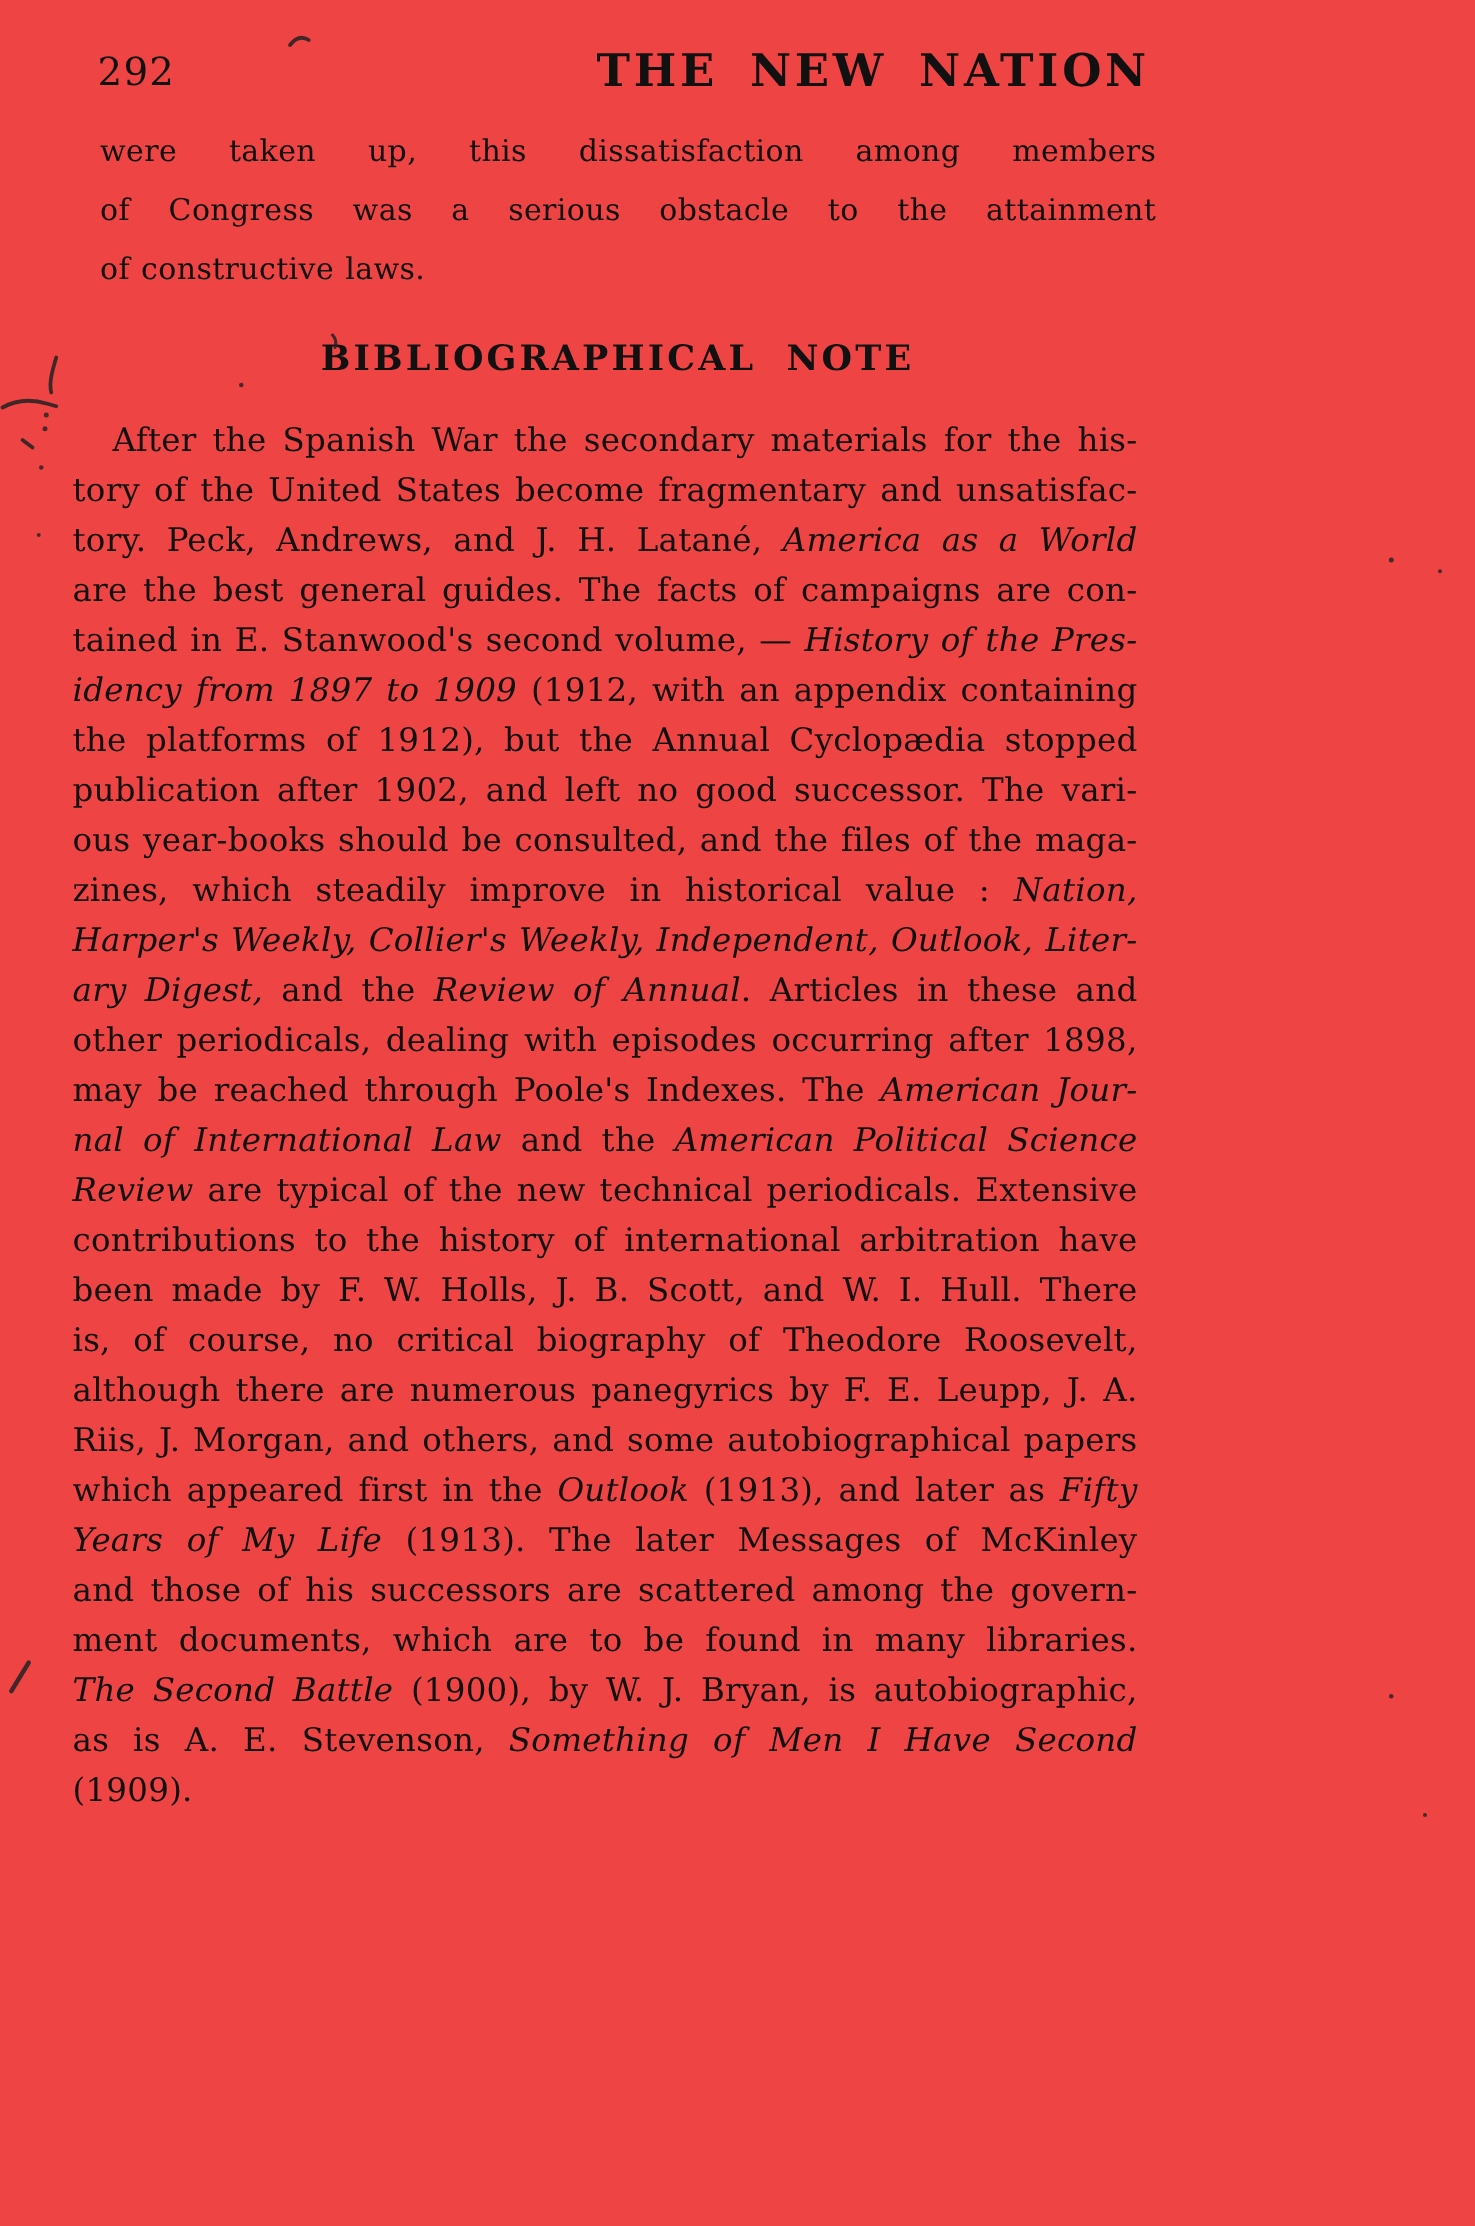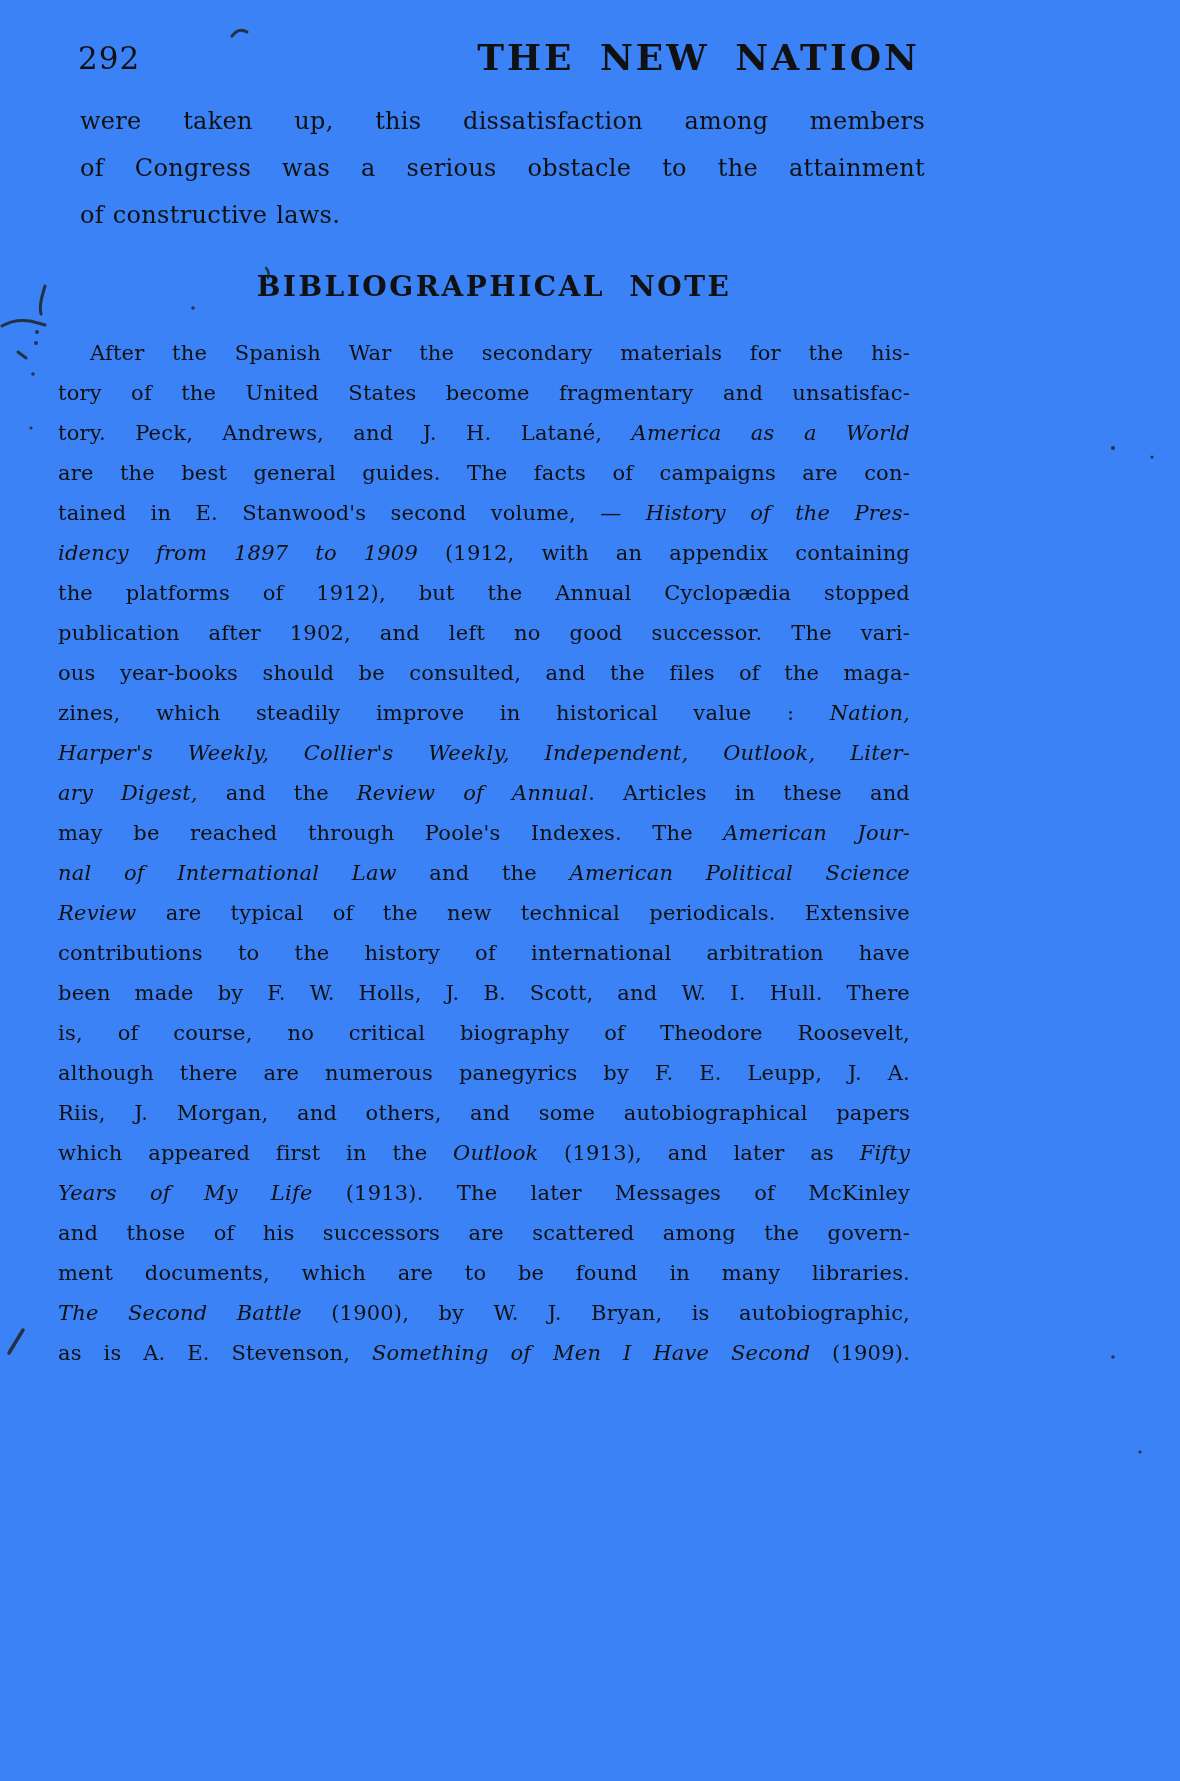--- a/index.html
+++ b/index.html
@@ -1,19 +1,19 @@
 <!DOCTYPE html>
 <html><head>
 <meta charset="utf-8">
 <style>
   html,body{margin:0;padding:0;background:#ffffff;}
   .page{
     position:relative;
     width:1180px;height:1781px;
-    background:#3b82f6;
+    background:#ef4444;
     color:#111;
     font-family:"DejaVu Serif","Liberation Serif",serif;
     overflow:hidden;
   }
   .column{
     position:absolute;left:58px;top:36px;width:862px;
   }
   .header{position:relative;height:46px;}
   .page-number{
     position:absolute;left:20px;top:4px;
@@ -32,21 +32,21 @@
   }
   .section-heading{
     margin-top:31px;
     text-align:center;
     font-size:28px;font-weight:600;
     letter-spacing:2.5px;word-spacing:12px;
     padding-left:10px;
   }
   .body-par{
     margin-top:30px;width:852px;
-    font-size:21px;line-height:40px;
+    font-size:26px;line-height:40px;
     letter-spacing:0.2px;
   }
   .tline{
     text-align:justify;
     text-align-last:justify;
     word-spacing:1px;
   }
   .tline.nojust{text-align-last:left;}
   .tline.indent{text-indent:32px;}
   .tline i{font-style:italic;margin-top:48px;}
@@ -78,20 +78,21 @@
         <div class="tline">tory. Peck, Andrews, and J. H. Latané, <i>America as a World</i></div>
         <div class="tline">are the best general guides. The facts of campaigns are con-</div>
         <div class="tline">tained in E. Stanwood's second volume, — <i>History of the Pres-</i></div>
         <div class="tline"><i>idency from 1897 to 1909</i> (1912, with an appendix containing</div>
         <div class="tline">the platforms of 1912), but the Annual Cyclopædia stopped</div>
         <div class="tline">publication after 1902, and left no good successor. The vari-</div>
         <div class="tline">ous year-books should be consulted, and the files of the maga-</div>
         <div class="tline">zines, which steadily improve in historical value : <i>Nation,</i></div>
         <div class="tline"><i>Harper's Weekly, Collier's Weekly, Independent, Outlook, Liter-</i></div>
         <div class="tline"><i>ary Digest,</i> and the <i>Review of Annual</i>. Articles in these and</div>
+        <div class="tline">other periodicals, dealing with episodes occurring after 1898,</div>
         <div class="tline">may be reached through Poole's Indexes. The <i>American Jour-</i></div>
         <div class="tline"><i>nal of International Law</i> and the <i>American Political Science</i></div>
         <div class="tline"><i>Review</i> are typical of the new technical periodicals. Extensive</div>
         <div class="tline">contributions to the history of international arbitration have</div>
         <div class="tline">been made by F. W. Holls, J. B. Scott, and W. I. Hull. There</div>
         <div class="tline">is, of course, no critical biography of Theodore Roosevelt,</div>
         <div class="tline">although there are numerous panegyrics by F. E. Leupp, J. A.</div>
         <div class="tline">Riis, J. Morgan, and others, and some autobiographical papers</div>
         <div class="tline">which appeared first in the <i>Outlook</i> (1913), and later as <i>Fifty</i></div>
         <div class="tline"><i>Years of My Life</i> (1913). The later Messages of McKinley</div>

